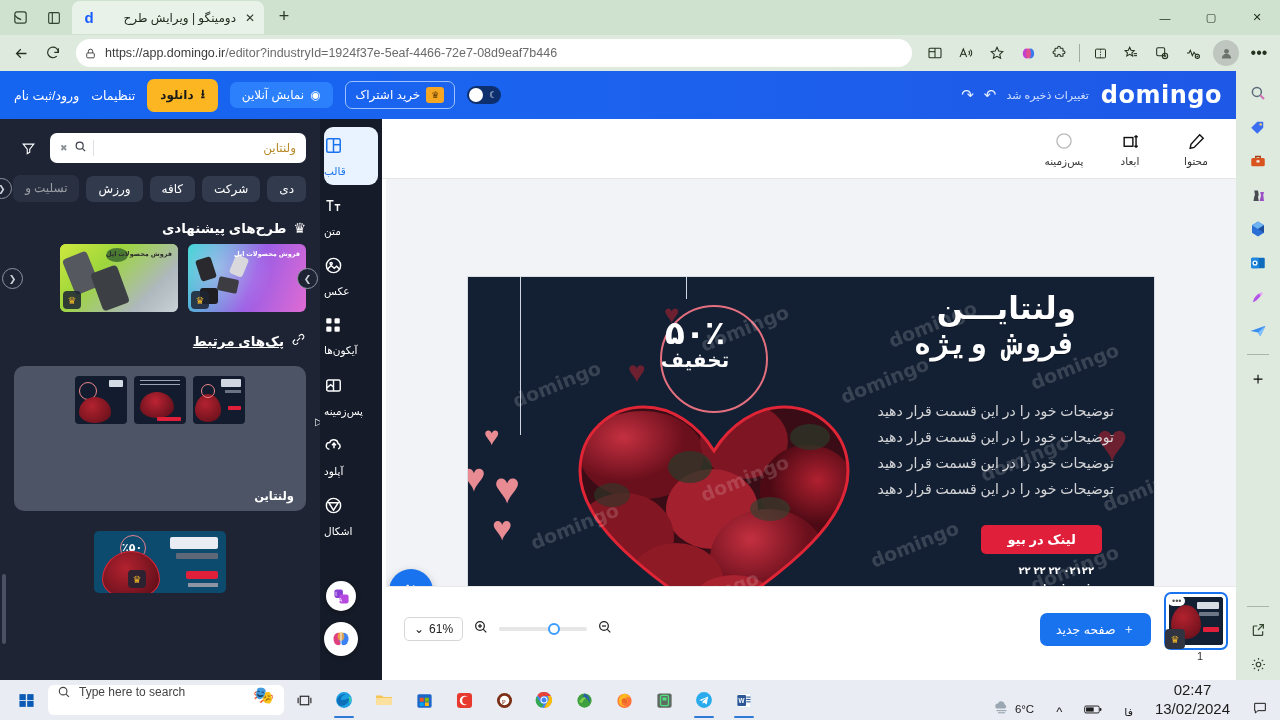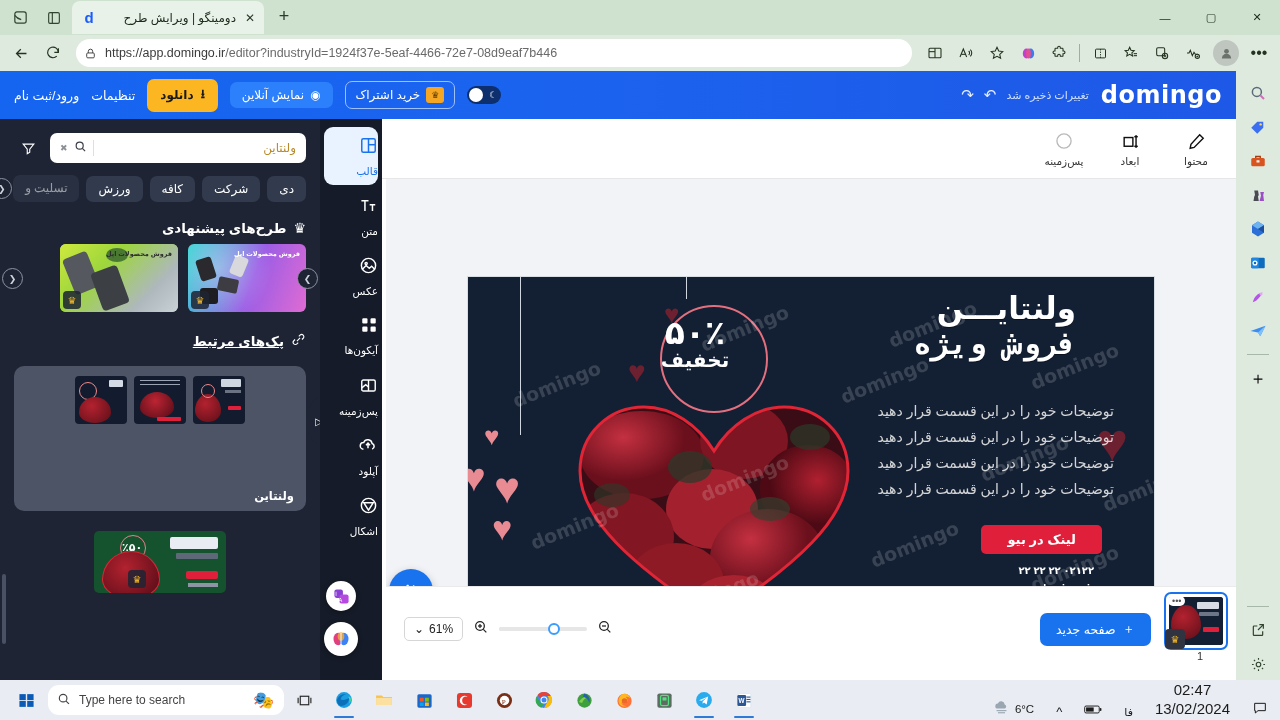--- a/index.html
+++ b/index.html
@@ -295,62 +295,62 @@
   }
   .car-arrow.left { left: 2px; } .car-arrow.right { right: 2px; }
   .pack-box {
     margin: 8px 14px 0; background: #4c5466; border-radius: 10px; padding: 10px; height: 145px; position: relative;
   }
   .pack-row { display: flex; gap: 7px; justify-content: center; }
   .pack-thumb { width: 52px; height: 48px; border-radius: 4px; background: #121c2e; position: relative; overflow: hidden; }
   .pack-label { position: absolute; bottom: 8px; right: 12px; color: #fff; font-size: 11.5px; font-weight: bold; }
   .single-card {
     margin: 20px auto 0; width: 132px; height: 62px; border-radius: 5px;
-    background: #14532d; position: relative; overflow: hidden; cursor: pointer;
+    background: #0c4a6e; position: relative; overflow: hidden; cursor: pointer;
   }
   .panel-collapse {
     position: absolute; top: 276px; right: -10px; width: 22px; height: 52px;
     background: #1e2433; border-radius: 20px 0 0 20px; display: flex; align-items: center;
     justify-content: center; color: #fff; font-size: 10px; cursor: pointer; z-index: 5;
   }
   .panel-scroll {
     position: absolute; left: 2px; top: 455px; width: 4px; height: 70px; background: #4a5162; border-radius: 3px;
   }
 
   
   .dm-rail {
     position: absolute; top: 48px; left: 320px; width: 62px; height: 561px;
     background: #151b28; display: flex; flex-direction: column; align-items: center;
     padding-top: 8px; gap: 2px; direction: rtl;
   }
   .dm-rail-item {
     width: 54px; height: 58px; border-radius: 9px; display: flex; flex-direction: column;
-    align-items: flex-start; justify-content: center; gap: 7px; color: #fff; cursor: pointer;
+    align-items: flex-end; justify-content: center; gap: 7px; color: #fff; cursor: pointer;
   }
   .dm-rail-item.active { background: #e9f2ff; color: #1a73ee; }
   .dm-rail-item .ric { font-size: 18px; line-height: 1; }
   .dm-rail-item .rlb { font-size: 10.5px; }
   .rail-floating {
     position: absolute; left: 6px; width: 30px; height: 30px; border-radius: 50%;
     background: #fff; display: flex; align-items: center; justify-content: center;
     box-shadow: 0 1px 5px rgba(0,0,0,.35); font-size: 15px; cursor: pointer;
   }
 
   
   .taskbar {
     position: absolute; bottom: 0; left: 0; width: 1280px; height: 40px;
     background: #e9edf3; display: flex; align-items: center; direction: ltr; padding: 0 4px;
   }
   .start-btn {
     width: 44px; height: 40px; display: flex; align-items: center; justify-content: center;
     color: #0b5ab5; font-size: 17px; cursor: pointer;
   }
   .tb-search {
-    width: 236px; height: 30px; background: #fff; border-radius: 11px; display: flex;
-    align-items: center; gap: 8px; padding: 0 9px; font-size: 12px; color: #444; cursor: text;
+    width: 236px; height: 30px; background: #fff; border-radius: 6px; display: flex;
+    gap: 8px; padding: 0 9px; font-size: 12px; color: #444; cursor: text;
     position: relative; overflow: hidden;
   }
   .tb-search .ph { flex: 1; }
   .tb-mask { font-size: 17px; }
   .tb-item {
     width: 40px; height: 40px; display: flex; align-items: center; justify-content: center;
     font-size: 17px; cursor: pointer; position: relative;
   }
   .tb-item.running::after {
     content: ''; position: absolute; bottom: 2px; left: 10px; width: 20px; height: 2.5px;

